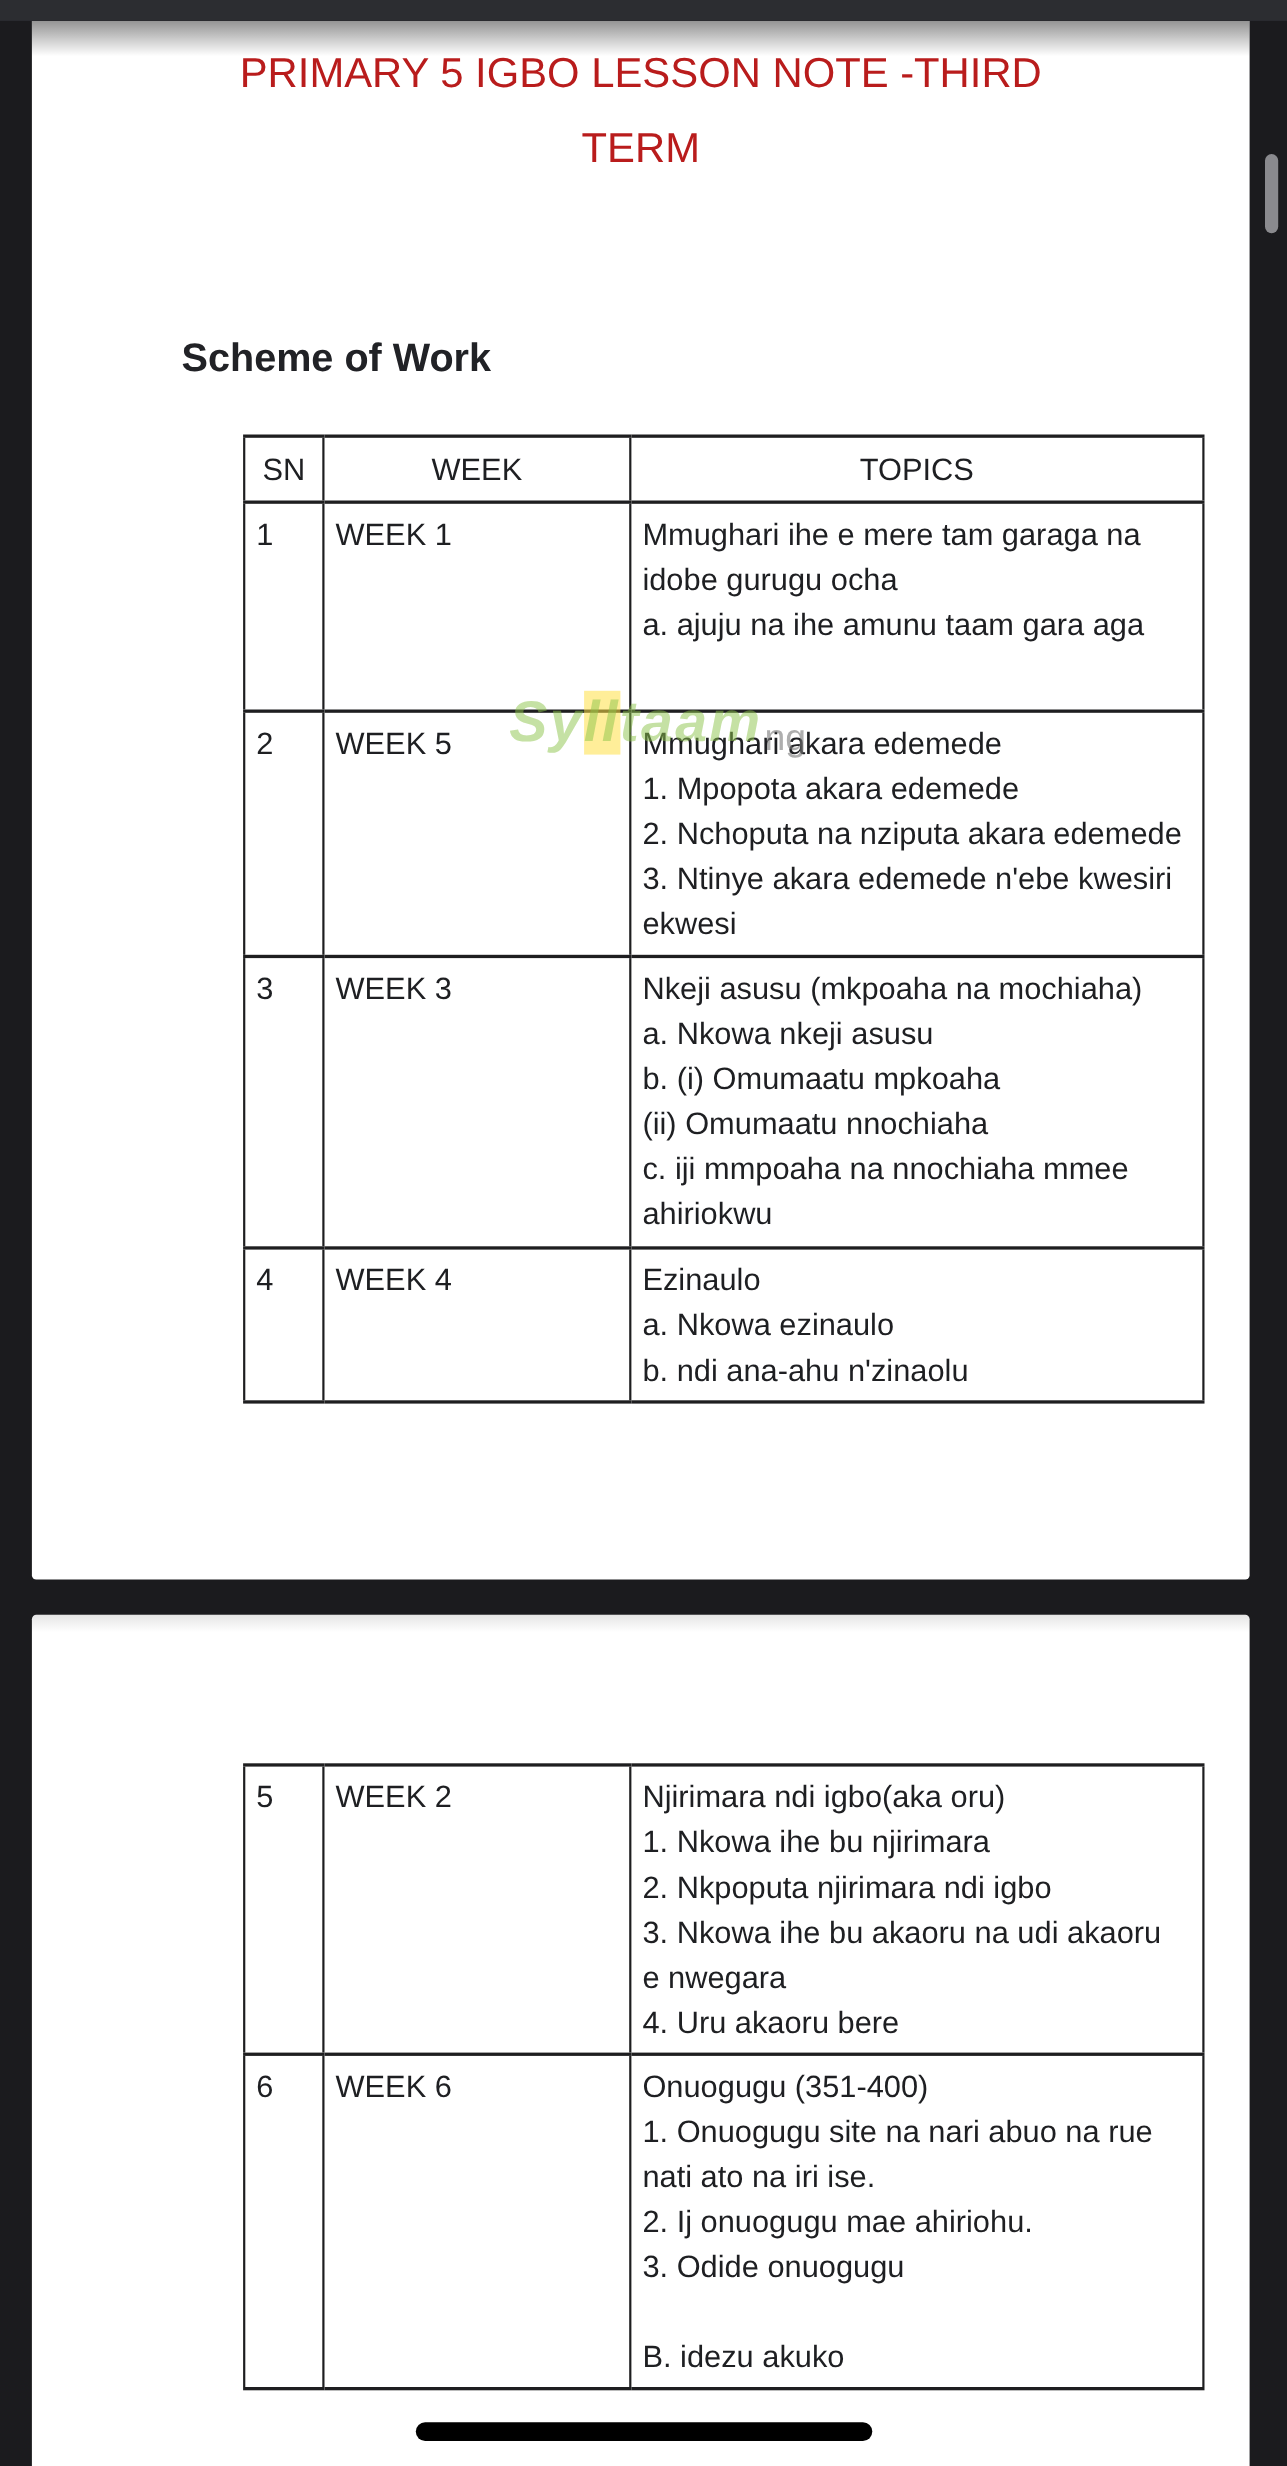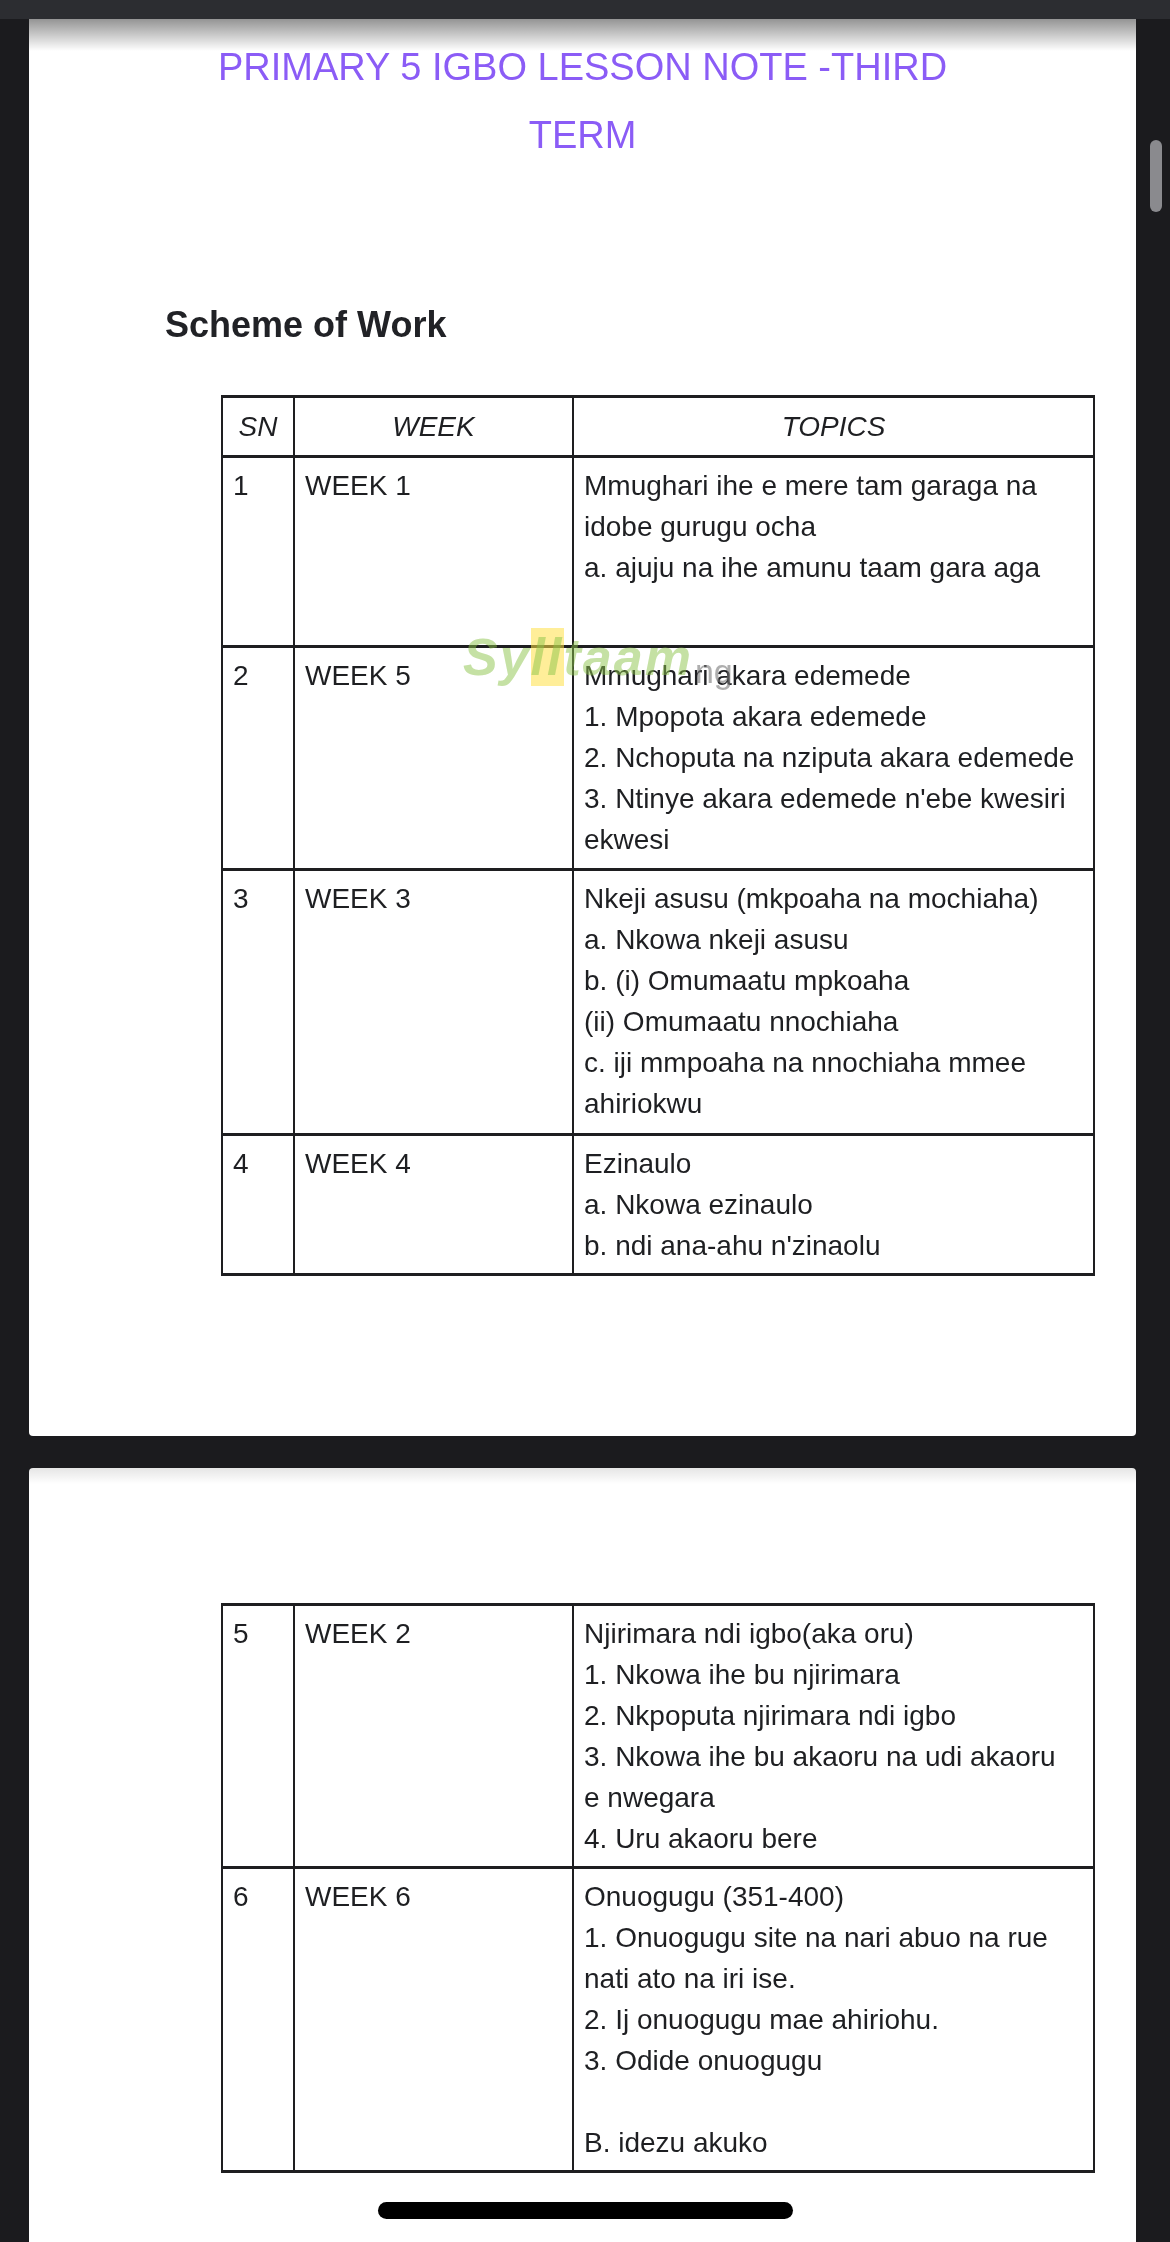--- a/index.html
+++ b/index.html
@@ -26,21 +26,21 @@
   }
   .page-2{top:1468px;height:774px;border-radius:4px 4px 0 0;}
   .page-2::before{
     content:"";position:absolute;top:0;left:0;right:0;height:16px;
     background:linear-gradient(to bottom,rgba(0,0,0,0.10),rgba(0,0,0,0));
     pointer-events:none;
   }
   .doc-title{
     position:absolute;top:14px;left:0;right:0;
     text-align:center;font-size:38px;line-height:68px;font-weight:400;
-    color:#8b5cf6;
+    color:#b91c1c;
   }
   .section-heading{
     position:absolute;top:288px;left:136px;
     font-size:36px;line-height:36px;font-weight:700;color:#212226;
   }
   table.scheme{
     position:absolute;left:192px;
     border-collapse:collapse;table-layout:fixed;width:872px;
   }
   table.scheme td,table.scheme th{
@@ -51,21 +51,21 @@
     padding:7px 10px;
     white-space:pre-line;
     color:#1e1f22;
     overflow:hidden;
   }
   table.scheme th{
     text-align:center;vertical-align:middle;padding:4px 6px;
   }
   #table-1{top:376px;}
   #table-2{top:135px;}
-  #table-1 tr:nth-child(1){height:60px;font-style:italic;}
+  #table-1 tr:nth-child(1){height:60px;}
   #table-1 tr:nth-child(2){height:190px;}
   #table-1 tr:nth-child(3){height:223px;}
   #table-1 tr:nth-child(4){height:265px;}
   #table-1 tr:nth-child(5){height:139px;}
   #table-2 tr:nth-child(1){height:60px;}
   #table-2 tr:nth-child(2){height:302px;}
   .col-sn{width:72px;}
   .col-week{width:279px;}
   .col-topics{width:521px;}
   .watermark{

